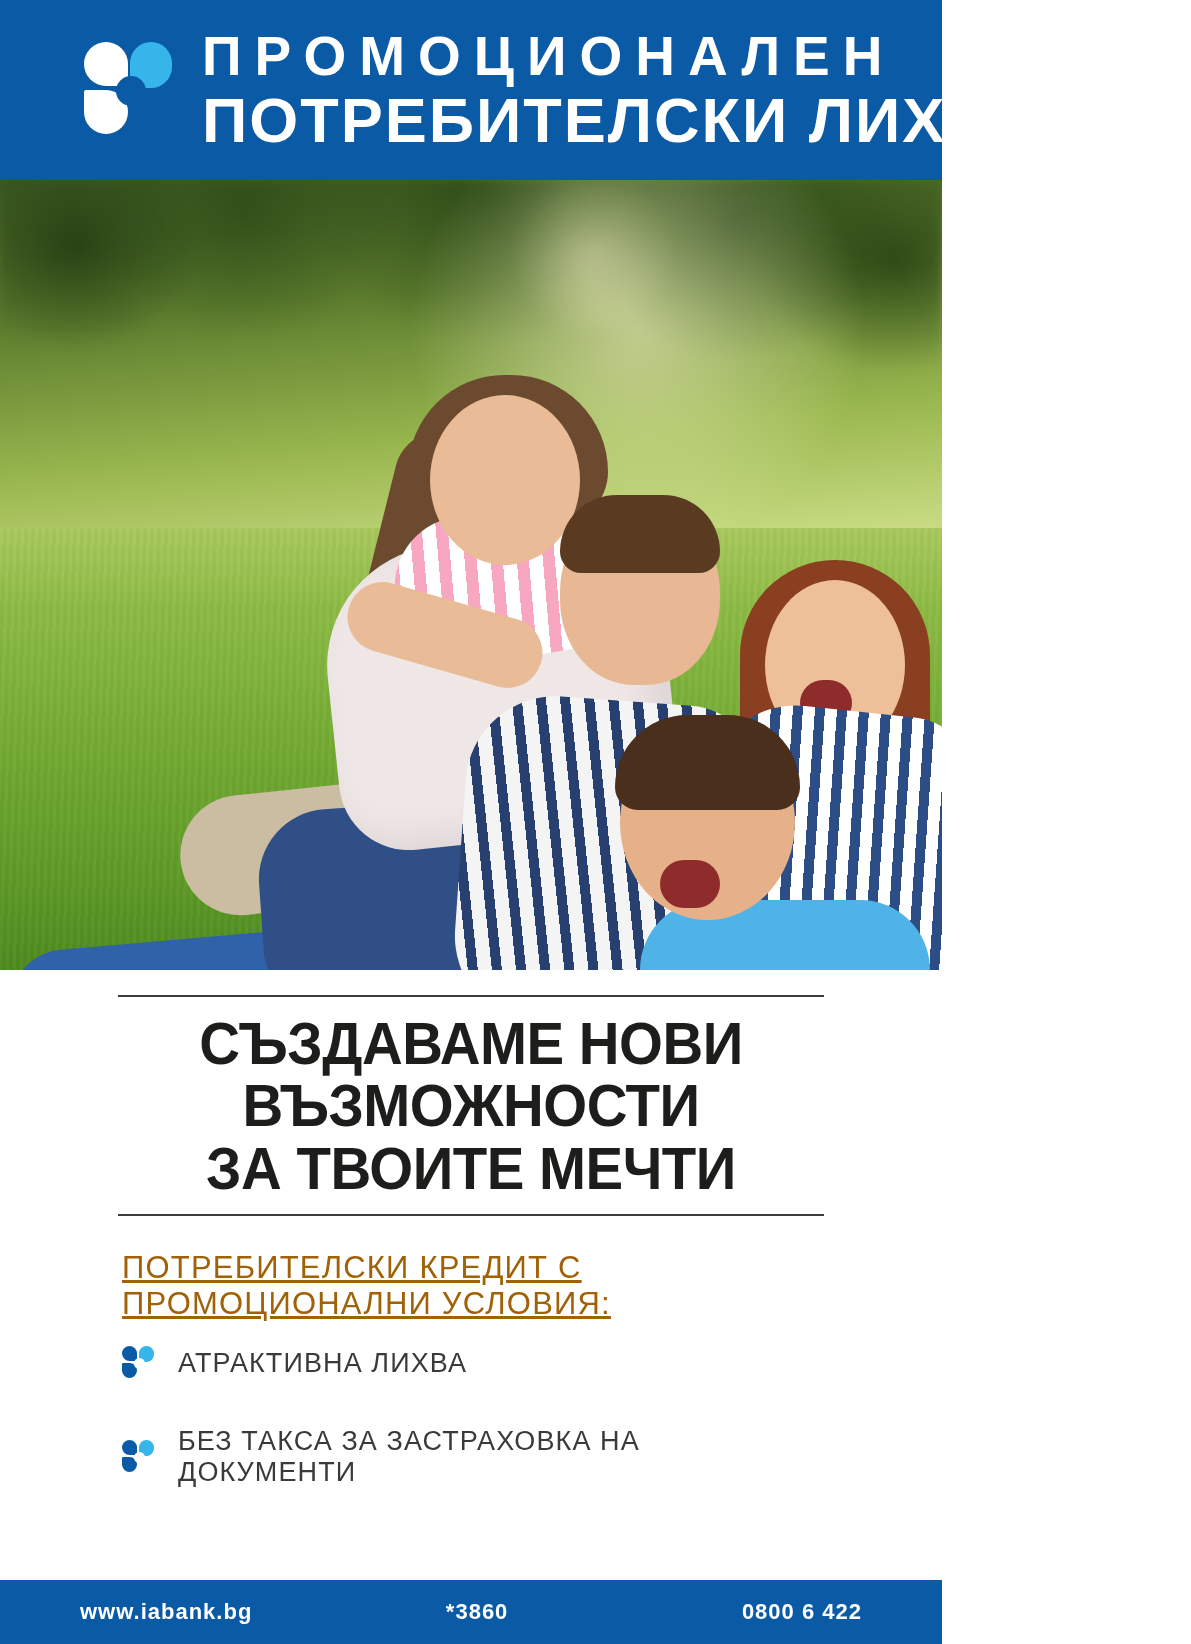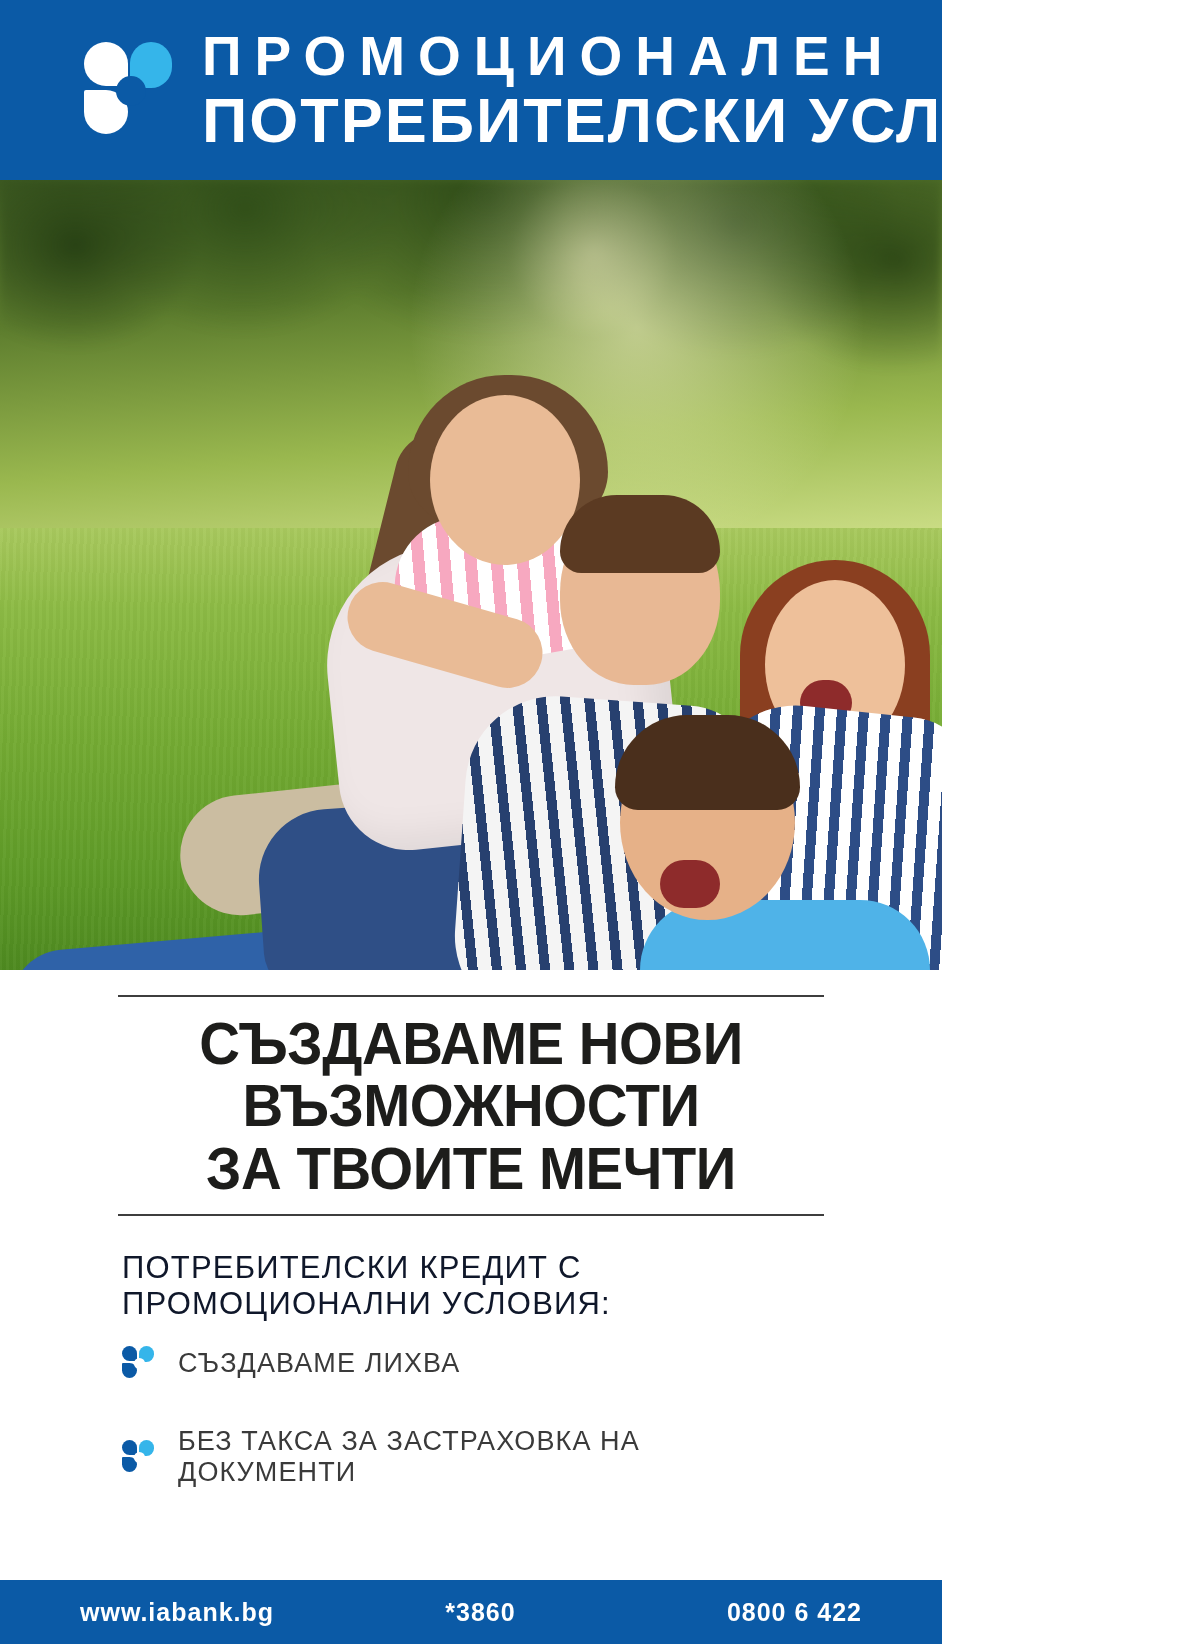--- a/index.html
+++ b/index.html
@@ -308,24 +308,25 @@
     line-height: 1.04;
     letter-spacing: -0.5px;
     padding: 16px 0 14px 0;
     font-stretch: condensed;
     transform: scaleX(0.94);
     transform-origin: center;
   }
   .headline .l2 { display: block; }
 
   .subhead {
-    color: #0f172a;
+    color: #a16207;
     font-size: 31px;
     letter-spacing: 1.2px;
     padding: 34px 0 18px 4px;
+    text-decoration: underline;
   }
 
   .bullets {
     margin: 0;
     padding: 6px 0 0 4px;
     list-style: none;
   }
   .bullet {
     display: flex;
     align-items: center;
@@ -365,40 +366,40 @@
   .footer {
     height: 64px;
     background: #0b5aa6;
     color: #ffffff;
     display: flex;
     align-items: center;
     justify-content: space-between;
     padding: 0 80px;
     box-sizing: border-box;
     font-weight: bold;
-    font-size: 25px;
+    font-size: 22px;
     letter-spacing: 1px;
   }
   .footer-mid { flex: 0 0 auto; margin-left: -40px; }
 </style>
 </head>
 <body>
 
 <div class="poster">
 
   <div class="header">
     <div class="logo-mark">
       <span class="p1"></span>
       <span class="p2"></span>
       <span class="p3"></span>
       <span class="p4"></span>
     </div>
     <div class="header-titles">
       <div class="header-line1">ПРОМОЦИОНАЛЕН</div>
-      <div class="header-line2">ПОТРЕБИТЕЛСКИ УСЛОВИЯ</div>
+      <div class="header-line2">ПОТРЕБИТЕЛСКИ ЛИХВА</div>
     </div>
   </div>
 
   <div class="hero">
     <div class="hero-sky"></div>
     <div class="hero-trees"></div>
     <div class="hero-grass"></div>
     <div class="hero-light"></div>
     <div class="fam">
       <i class="mom-jeans"></i>
@@ -438,21 +439,21 @@
     <div class="subhead">ПОТРЕБИТЕЛСКИ КРЕДИТ С ПРОМОЦИОНАЛНИ УСЛОВИЯ:</div>
 
     <ul class="bullets">
       <li class="bullet">
         <span class="bullet-icon">
           <span class="b1"></span>
             <span class="b2"></span>
             <span class="b3"></span>
             <span class="b4"></span>
         </span>
-        <span class="bullet-text">СЪЗДАВАМЕ ЛИХВА</span>
+        <span class="bullet-text">АТРАКТИВНА ЛИХВА</span>
       </li>
       <li class="bullet">
         <span class="bullet-icon">
           <span class="b1"></span>
             <span class="b2"></span>
             <span class="b3"></span>
             <span class="b4"></span>
         </span>
         <span class="bullet-text">БЕЗ ТАКСА ЗА ЗАСТРАХОВКА НА ДОКУМЕНТИ</span>
       </li>

